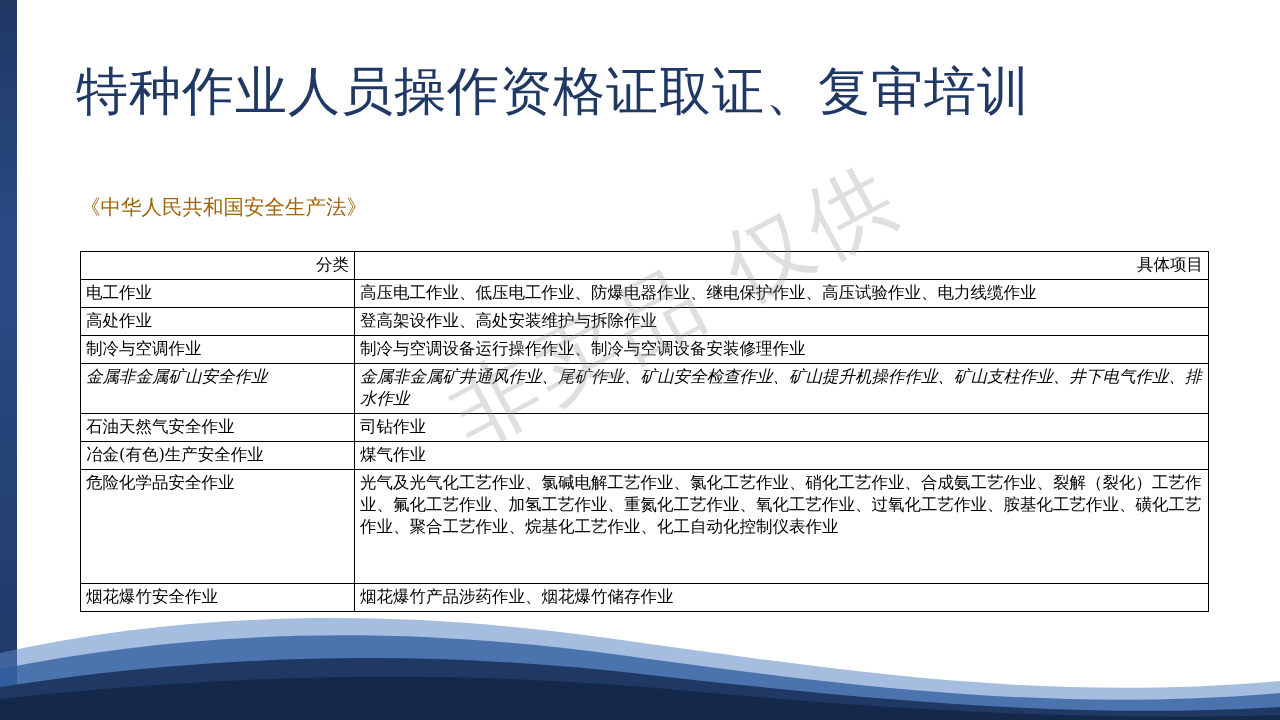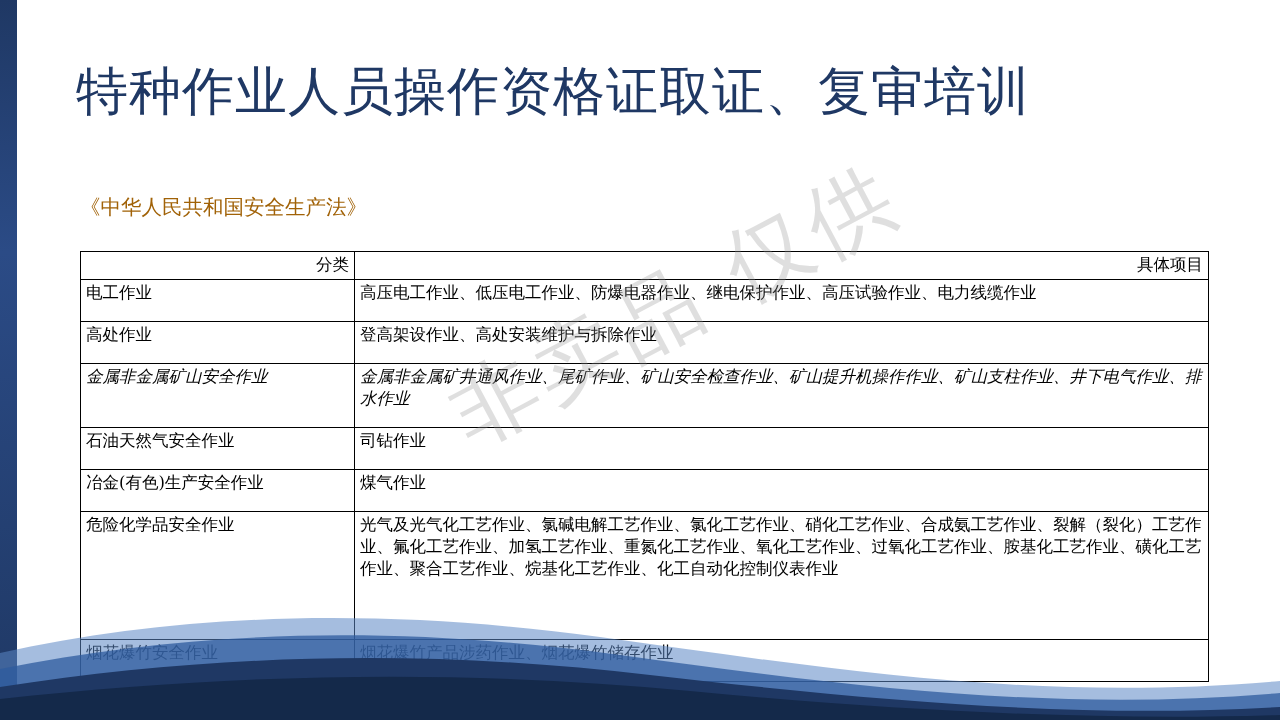--- a/index.html
+++ b/index.html
@@ -69,21 +69,21 @@
   }
   table.cat-table {
     border-collapse: collapse;
     width: 1128px;
     table-layout: fixed;
   }
   table.cat-table td, table.cat-table th {
     border: 1px solid #000000;
     font-size: 16.5px;
     color: #000000;
-    padding: 2px 5px 17px 5px;
+    padding: 2px 5px 3px 5px;
     vertical-align: top;
     line-height: 22px;
     font-weight: normal;
     font-family: "DejaVu Serif", "Liberation Serif", serif;
   }
   table.cat-table th.head {
     text-align: right;
     padding: 2px 5px 3px 5px;
   }
   .col-a { width: 274px; }
@@ -157,20 +157,24 @@
       <tbody>
         <tr>
           <td>电工作业</td>
           <td>高压电工作业、低压电工作业、防爆电器作业、继电保护作业、高压试验作业、电力线缆作业</td>
         </tr>
         <tr>
           <td>高处作业</td>
           <td>登高架设作业、高处安装维护与拆除作业</td>
         </tr>
         <tr>
+          <td>制冷与空调作业</td>
+          <td>制冷与空调设备运行操作作业、制冷与空调设备安装修理作业</td>
+        </tr>
+        <tr>
           <td class="cell-pad-lg">金属非金属矿山安全作业</td>
           <td class="cell-pad-lg">金属非金属矿井通风作业、尾矿作业、矿山安全检查作业、矿山提升机操作作业、矿山支柱作业、井下电气作业、排水作业</td>
         </tr>
         <tr>
           <td>石油天然气安全作业</td>
           <td>司钻作业</td>
         </tr>
         <tr>
           <td>冶金(有色)生产安全作业</td>
           <td>煤气作业</td>

